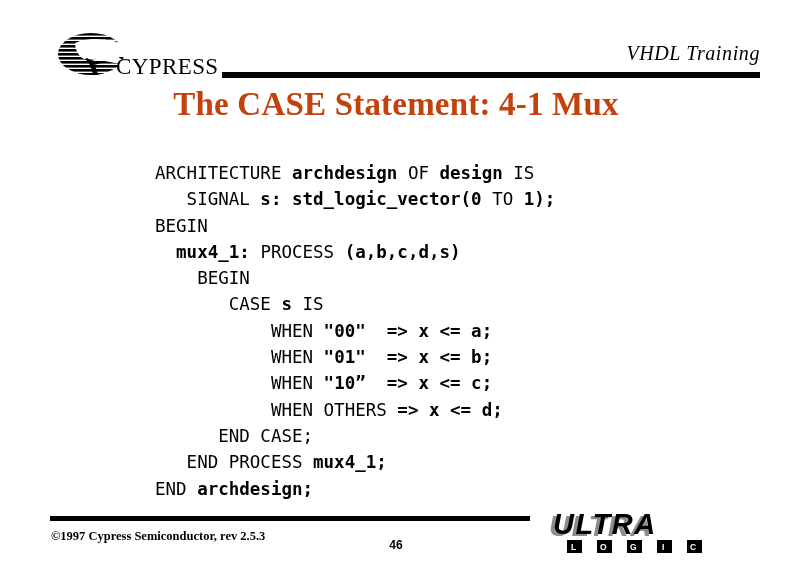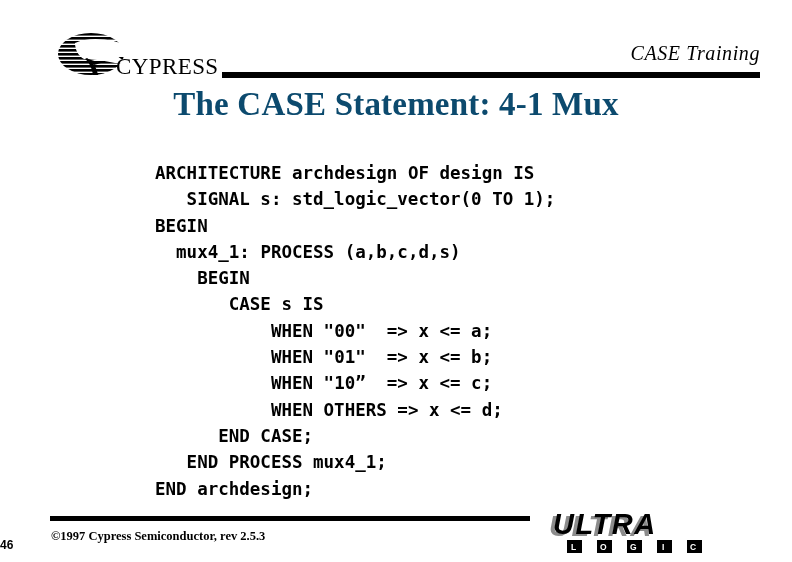--- a/index.html
+++ b/index.html
@@ -51,40 +51,40 @@
   
   #slide-title {
     position: absolute;
     left: 0; top: 86px;
     width: 792px;
     text-align: center;
     font-family: "Liberation Serif", serif;
     font-weight: bold;
     font-size: 33px;
     letter-spacing: 0.2px;
-    color: #0c4a6e;
+    color: #c2410c;
     white-space: nowrap;
   }
 
   
   #code-block {
     position: absolute;
     left: 155px; top: 160px;
     width: 600px;
     font-family: "DejaVu Sans Mono", monospace;
     font-size: 17.5px;
     line-height: 26.3px;
     color: #000;
     white-space: pre;
   }
   .code-line {
     white-space: pre;
     height: 26.3px;
   }
-  .kw { font-weight: bold; margin-top: 28px; }
+  .kw { font-weight: normal; margin-top: 28px; }
   .id { font-weight: bold; }
 
   
   #footer-rule {
     position: absolute;
     left: 50px; top: 516px;
     width: 480px; height: 5px;
     background: #000;
   }
   #copyright {
@@ -93,21 +93,21 @@
     font-family: "Liberation Serif", serif;
     font-size: 12.5px;
     color: #000;
     white-space: nowrap;
     font-weight: bold;
   }
   #page-number {
     position: absolute;
     left: 0; top: 538px;
     width: 792px;
-    text-align: left;
+    text-align: center;
     font-family: "Liberation Sans", sans-serif;
     font-weight: bold;
     font-size: 12px;
     color: #000;
   }
 
   
   #ultra-logo {
     position: absolute;
     left: 545px; top: 509px;
@@ -148,21 +148,21 @@
       <g>
         <path d="M18 11 C33 4, 57 7, 73 15 C81 19, 86 23, 88 26 L79 27 C73 25, 66 24, 60 24 C64 27, 69 30, 71 32 L58 31 C48 29, 36 27, 27 27 C21 24, 18 17, 18 11 Z" fill="#ffffff"></path>
         <path d="M30 26 C36 30, 40 36, 41 43 L36 43 C35 36, 32 30, 28 27 Z" fill="#000000"></path>
         <path d="M31 27 L44 31 L37 33 Z" fill="#000000"></path>
       </g>
 
       <text x="59" y="42" font-family="Liberation Serif, serif" font-size="23" letter-spacing="0.4" fill="#000">CYPRESS</text>
     </svg>
   </div>
 
-  <div id="header-title">CASE Training</div>
+  <div id="header-title">VHDL Training</div>
   <div id="header-rule"></div>
 </div>
 
 <div id="slide-title">The CASE Statement: 4-1 Mux</div>
 
 <div id="code-block"><div class="code-line"><span></span><span class="kw">ARCHITECTURE</span><span class="id"> </span><span class="id">archdesign</span><span class="id"> </span><span class="kw">OF</span><span class="id"> </span><span class="id">design</span><span class="id"> </span><span class="kw">IS</span></div><div class="code-line"><span>   </span><span class="kw">SIGNAL</span><span class="id"> s: std_logic_vector(0 </span><span class="kw">TO</span><span class="id"> 1);</span></div><div class="code-line"><span></span><span class="kw">BEGIN</span></div><div class="code-line"><span>  </span><span class="id">mux4_1: </span><span class="kw">PROCESS</span><span class="id"> (a,b,c,d,s)</span></div><div class="code-line"><span>    </span><span class="kw">BEGIN</span></div><div class="code-line"><span>       </span><span class="kw">CASE</span><span class="id"> s </span><span class="kw">IS</span></div><div class="code-line"><span>           </span><span class="kw">WHEN</span><span class="id"> "00"  =&gt; x &lt;= a;</span></div><div class="code-line"><span>           </span><span class="kw">WHEN</span><span class="id"> "01"  =&gt; x &lt;= b;</span></div><div class="code-line"><span>           </span><span class="kw">WHEN</span><span class="id"> "10”  =&gt; x &lt;= c;</span></div><div class="code-line"><span>           </span><span class="kw">WHEN OTHERS</span><span class="id"> =&gt; x &lt;= d;</span></div><div class="code-line"><span>      </span><span class="kw">END CASE;</span></div><div class="code-line"><span>   </span><span class="kw">END PROCESS</span><span class="id"> mux4_1;</span></div><div class="code-line"><span></span><span class="kw">END</span><span class="id"> archdesign;</span></div></div>
 
 <div id="footer-rule"></div>
 <div id="copyright">©1997 Cypress Semiconductor, rev 2.5.3</div>
 <div id="page-number">46</div>

